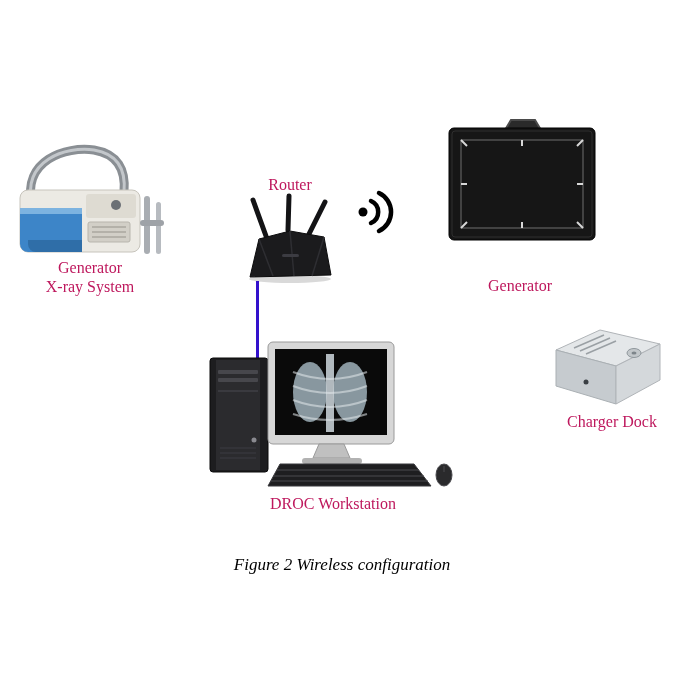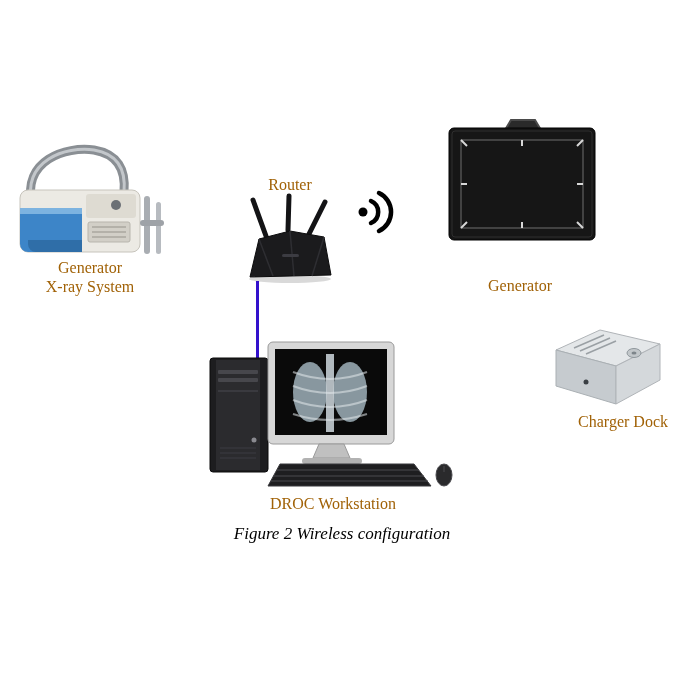--- a/index.html
+++ b/index.html
@@ -10,26 +10,27 @@
     background: #ffffff;
     font-family: "Liberation Serif", serif;
     color: #000000;
     overflow: hidden;
   }
   .abs { position: absolute; }
   .label {
     font-size: 16px;
     line-height: 19px;
     text-align: center;
-    color: #a16207;
+    color: #be185d;
   }
   .caption {
     font-size: 17px;
     font-style: italic;
     text-align: center;
+    margin-top: 31px;
   }
   .illustration svg { display: block; }
   #connection-line {
     width: 3px;
     background: #3311cc;
   }
 </style>
 </head>
 <body>
 
@@ -134,21 +135,21 @@
         <line x1="38" y1="36" x2="68" y2="23"></line>
       </g>
 
       <ellipse cx="86" cy="35" rx="7" ry="4.5" fill="#c2c7ca" stroke="#8f979c"></ellipse>
       <ellipse cx="86" cy="35" rx="2.5" ry="1.6" fill="#7d858a"></ellipse>
 
       <circle cx="38" cy="64" r="2.5" fill="#3a3f44"></circle>
     </svg>
   </div>
 
-  <div class="abs label" style="left:556px; top:412px; width:112px;text-align:right;">Charger Dock</div>
+  <div class="abs label" style="left:556px; top:412px; width:112px;">Charger Dock</div>
 
   <div class="abs illustration" style="left:198px; top:340px; width:260px; height:152px;">
     <svg width="260" height="152" viewBox="0 0 260 152">
 
       <rect x="12" y="18" width="58" height="114" rx="3" fill="#1d1d1f" stroke="#0a0a0b"></rect>
       <rect x="18" y="20" width="44" height="110" fill="#2b2b2e"></rect>
       <rect x="20" y="30" width="40" height="4" rx="1" fill="#47474c"></rect>
       <rect x="20" y="38" width="40" height="4" rx="1" fill="#47474c"></rect>
       <rect x="20" y="50" width="40" height="2" fill="#3a3a3f"></rect>
       <circle cx="56" cy="100" r="2.5" fill="#8a8a90"></circle>

